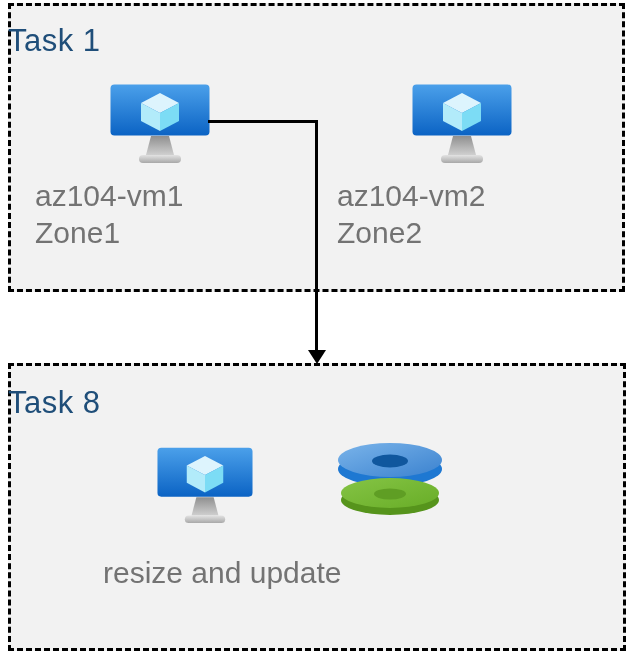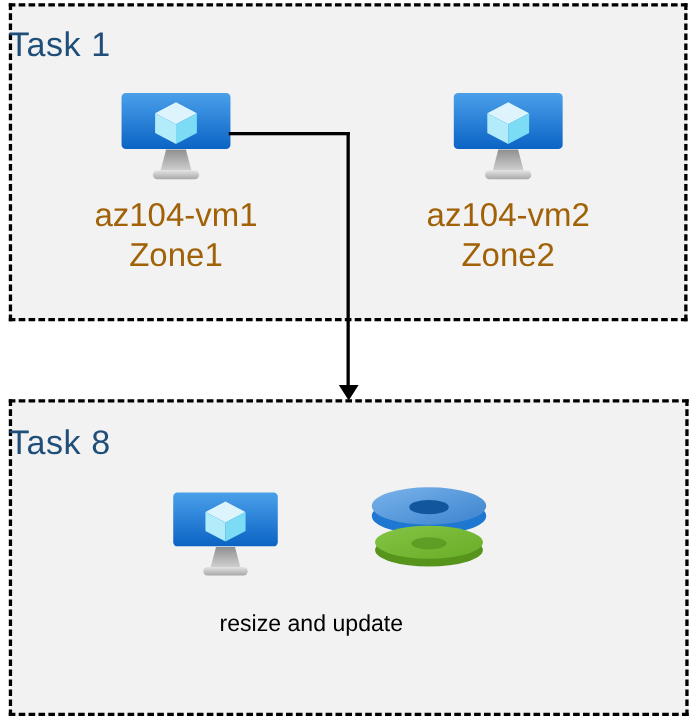--- a/index.html
+++ b/index.html
@@ -13,28 +13,28 @@
   }
   #task1-box{left:8px;top:3px;width:617px;height:289px;}
   #task2-box{left:8px;top:363px;width:618px;height:288px;}
   .task-title{
     position:absolute;color:#1F4E79;
     font-size:31px;line-height:34px;font-weight:400;letter-spacing:0.5px;
   }
   #task1-title{left:8px;top:24px;width:617px;}
   #task2-title{left:8px;top:386px;width:618px;}
   .vm-label{
-    position:absolute;text-align:center;color:#a16207;
+    position:absolute;text-align:left;color:#737373;
     font-size:30px;line-height:37px;font-weight:400;
   }
   #vm1-label{left:35px;top:177px;width:250px;}
   #vm2-label{left:337px;top:177px;width:250px;}
   #task2-caption{
-    position:absolute;left:103px;top:556px;width:360px;text-align:center;
-    color:#000000;font-size:21px;font-weight:400;
+    position:absolute;left:103px;top:556px;width:360px;
+    color:#737373;font-size:30px;font-weight:400;
   }
   .icon-abs{position:absolute;}
   #vm1-icon{left:110px;top:84px;}
   #vm2-icon{left:412px;top:84px;}
   #task2-vm-icon{left:157px;top:447px;}
   #disks-icon{left:337px;top:441px;}
   
   #connector-h{position:absolute;left:208px;top:120px;width:110px;height:3px;background:#000;}
   #connector-v{position:absolute;left:315px;top:120px;width:3px;height:232px;background:#000;}
   #connector-arrowhead{

